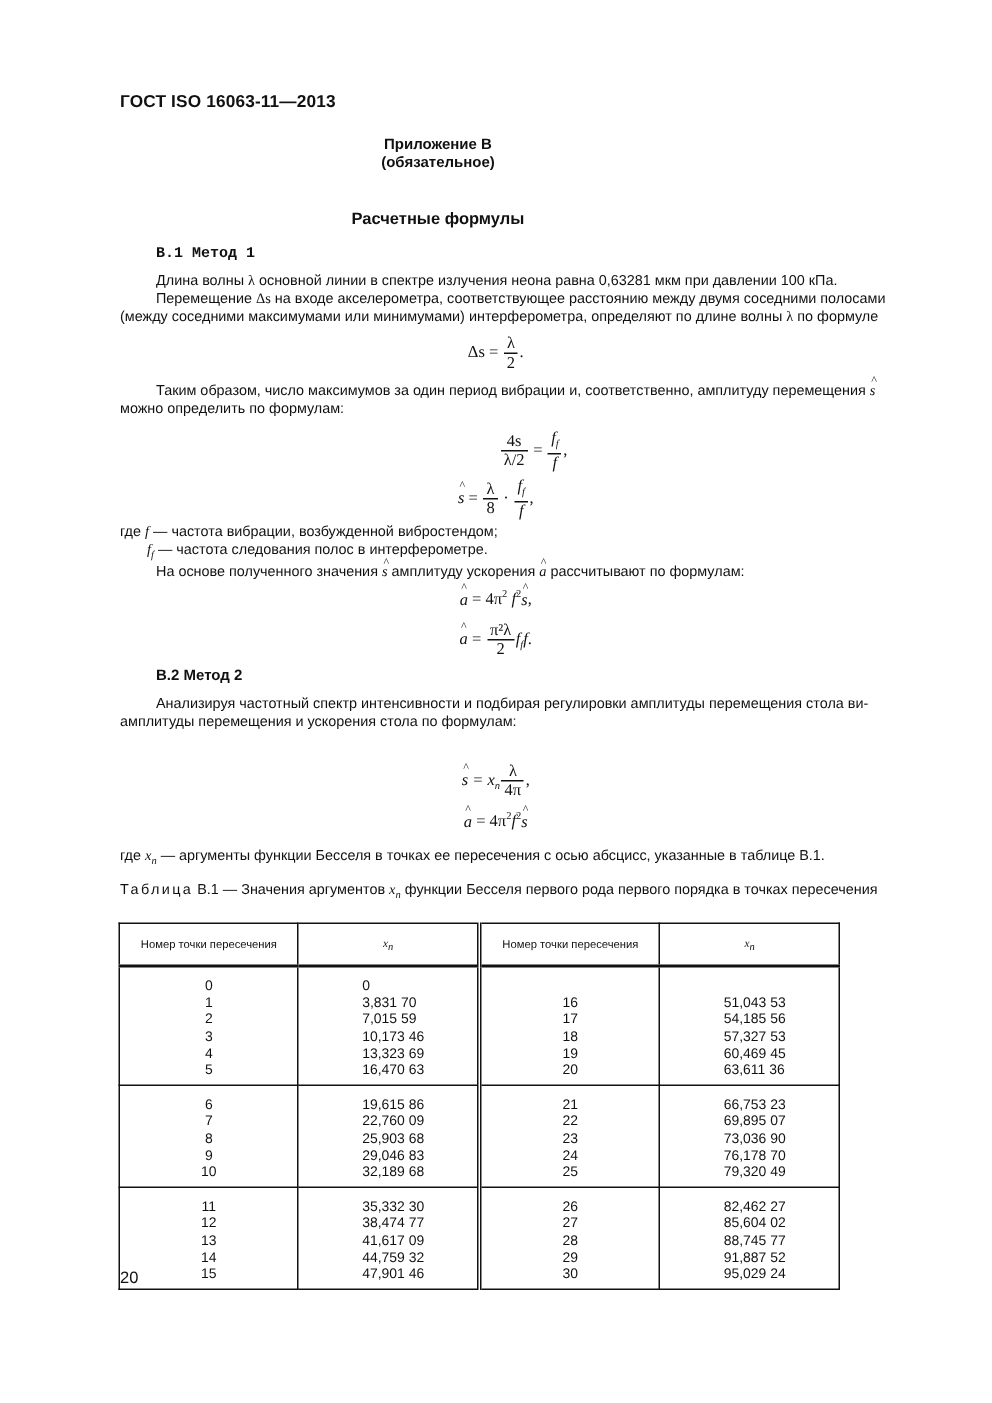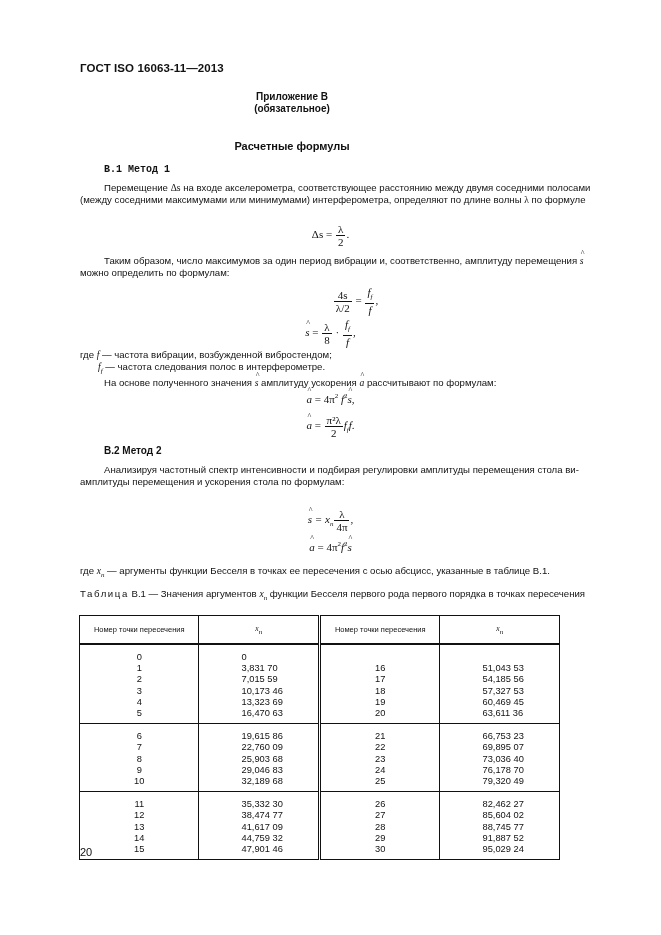--- a/index.html
+++ b/index.html
@@ -59,20 +59,21 @@
 <div class="abs hdr">ГОСТ ISO 16063-11—2013</div>
 
 <div class="abs center app-title">Приложение В</div>
 <div class="abs center app-sub">(обязательное)</div>
 
 <div class="abs center sec-title">Расчетные формулы</div>
 
 <div class="abs h2" style="top:164px;font-family:Liberation Mono, monospace;">В.1  Метод 1</div>
 
 <div class="abs para" style="top:182px;">
+  <div class="line ind"><span>Длина волны </span><span class="mr">λ</span><span>  основной линии в спектре излучения неона равна 0,63281 мкм при давлении 100 кПа.</span></div>
   <div class="line ind"><span>Перемещение </span><span class="mr">Δs</span><span> на входе акселерометра, соответствующее расстоянию между двумя соседними полосами</span></div>
   <div class="line"><span>(между соседними максимумами или минимумами) интерферометра, определяют по длине волны </span><span class="mr">λ</span><span>  по формуле</span></div>
 </div>
 
 <div class="abs formula" style="top:223px;">
   <span>Δs = </span><span class="frac"><span class="num">λ</span><span>2</span></span><span>.</span>
 </div>
 
 <div class="abs para" style="top:255px;">
   <div class="line ind"><span>Таким образом, число максимумов за один период вибрации и, соответственно, амплитуду перемещения </span><span class="m hat">s</span></div>
@@ -201,21 +202,21 @@
             <div>22</div>
             <div>23</div>
             <div>24</div>
             <div>25</div>
           </div>
         </td>
         <td class="c4">
           <div class="cell inner">
             <div>66,753 23</div>
             <div>69,895 07</div>
-            <div>73,036 40</div>
+            <div>73,036 90</div>
             <div>76,178 70</div>
             <div>79,320 49</div>
           </div>
         </td>
       </tr>
       <tr class="grp">
         <td class="c1">
           <div class="cell">
             <div>11</div>
             <div>12</div>

